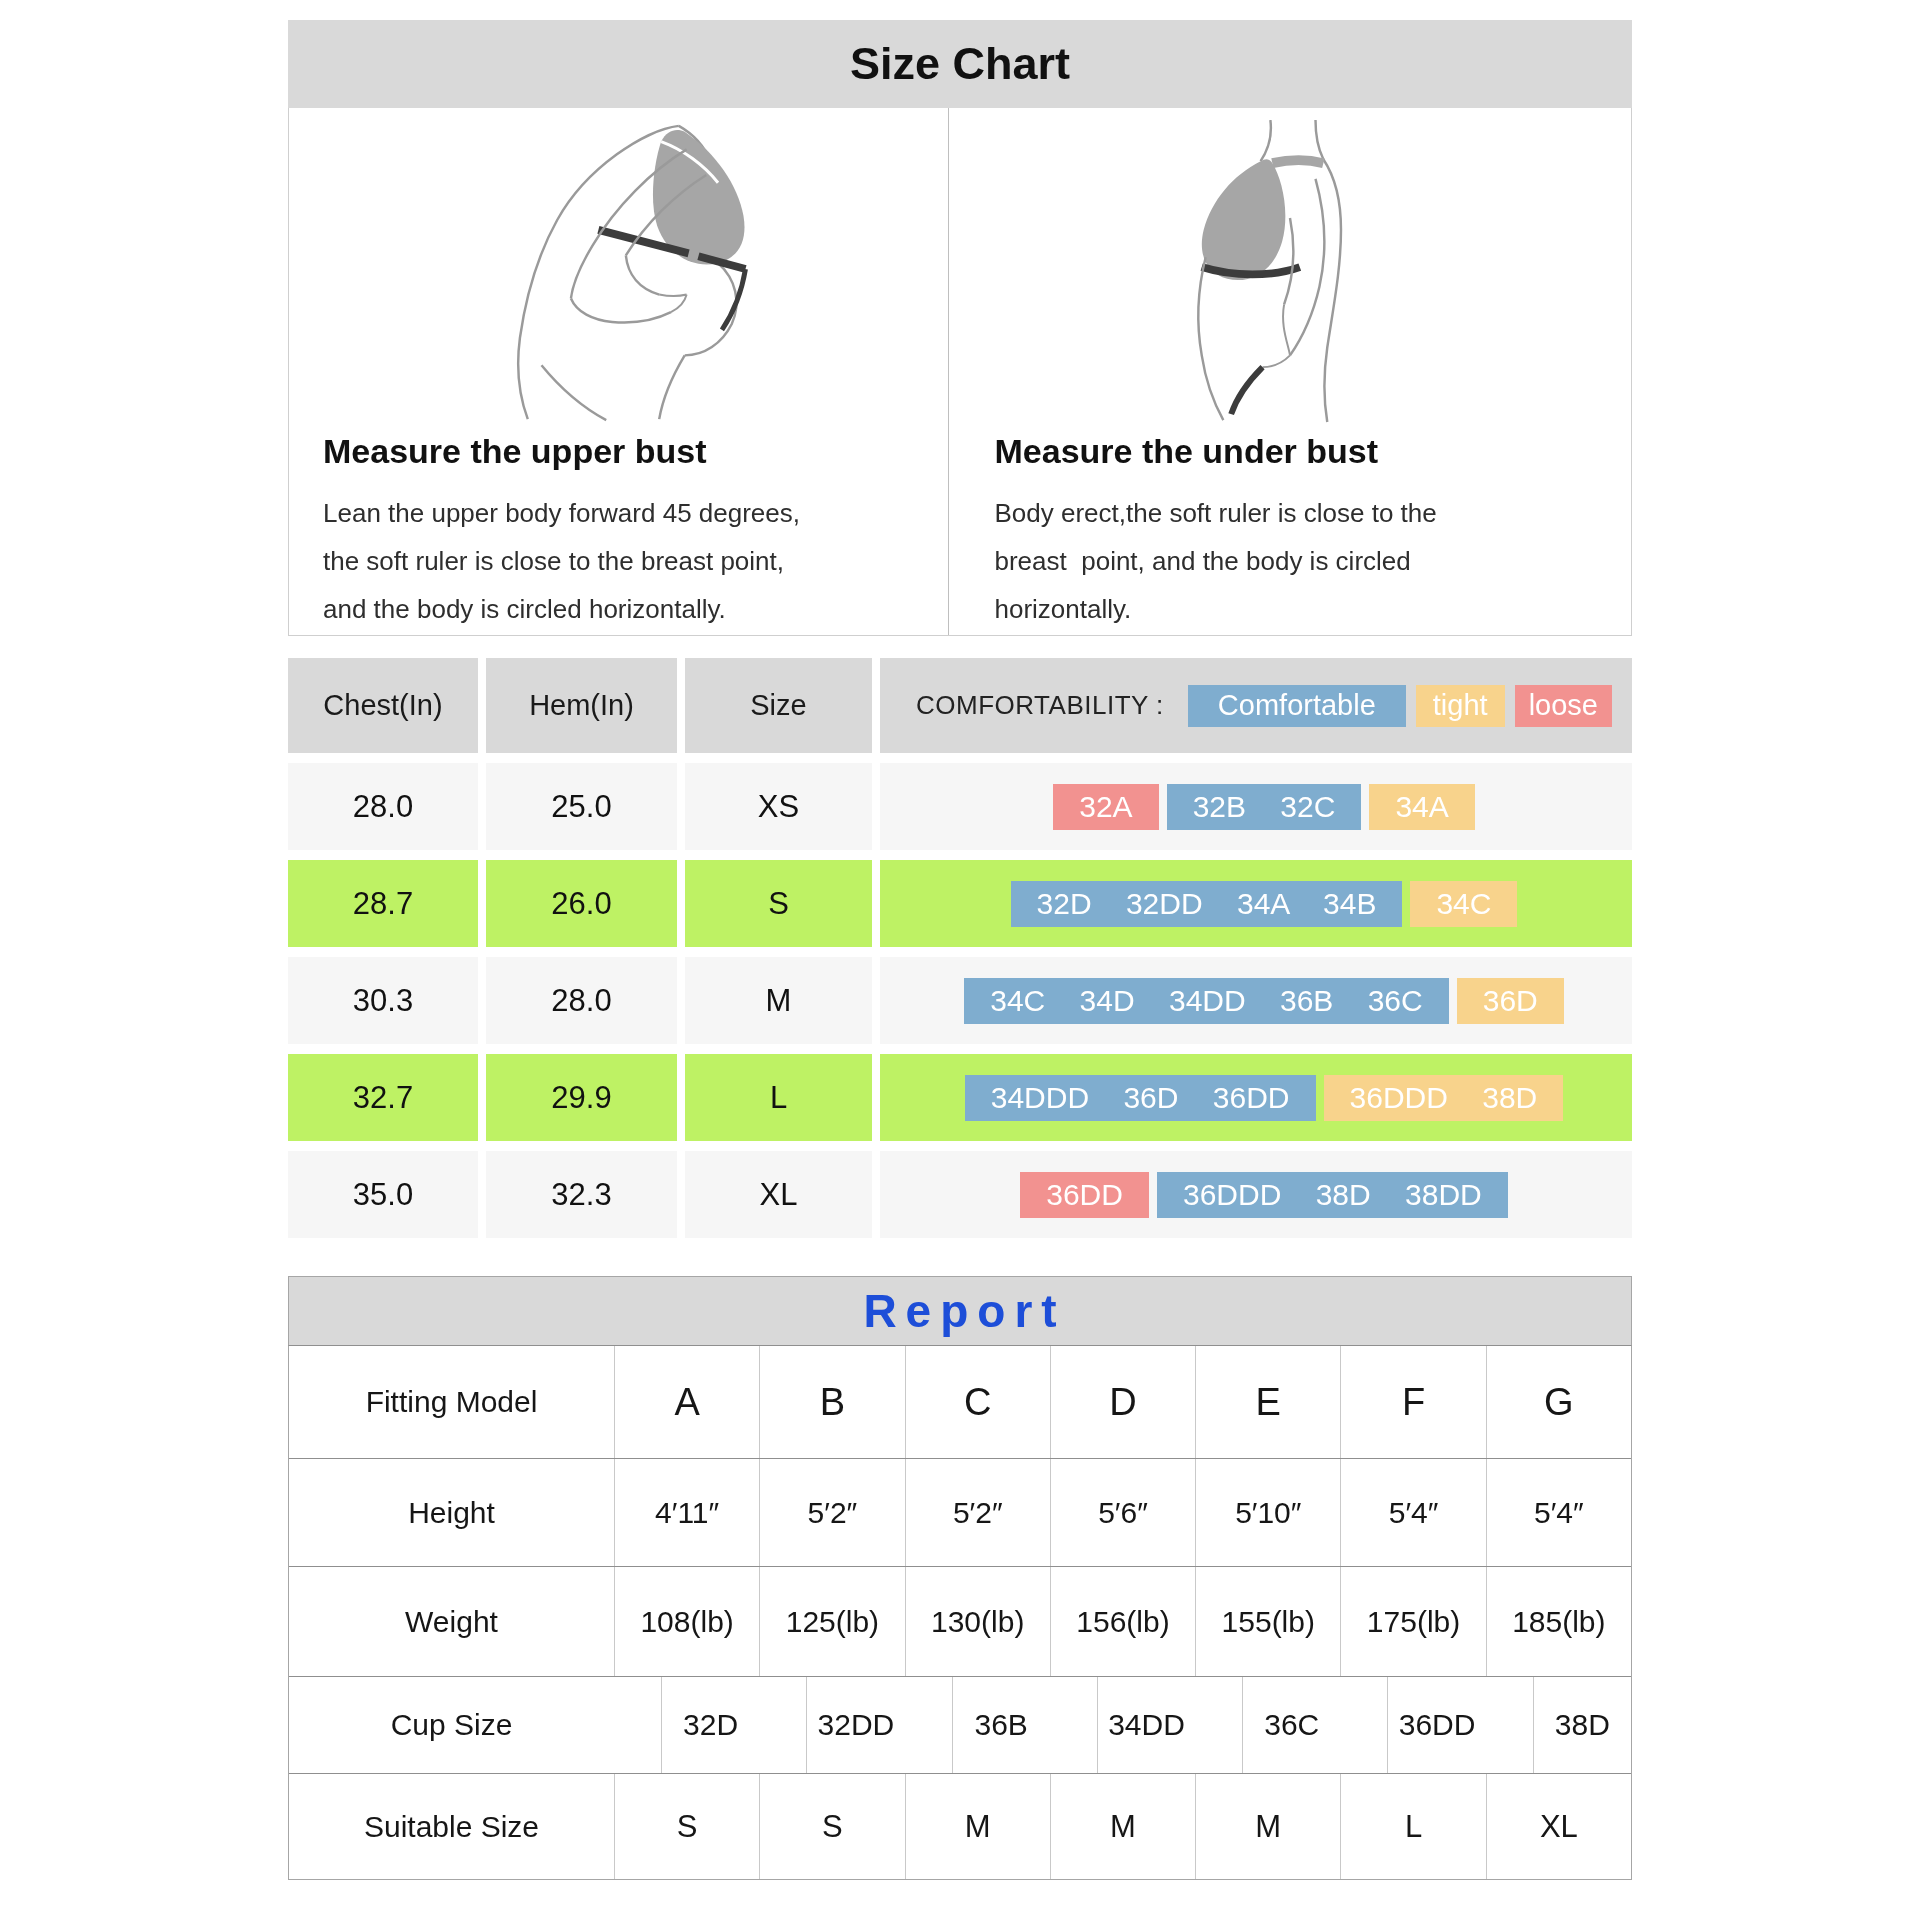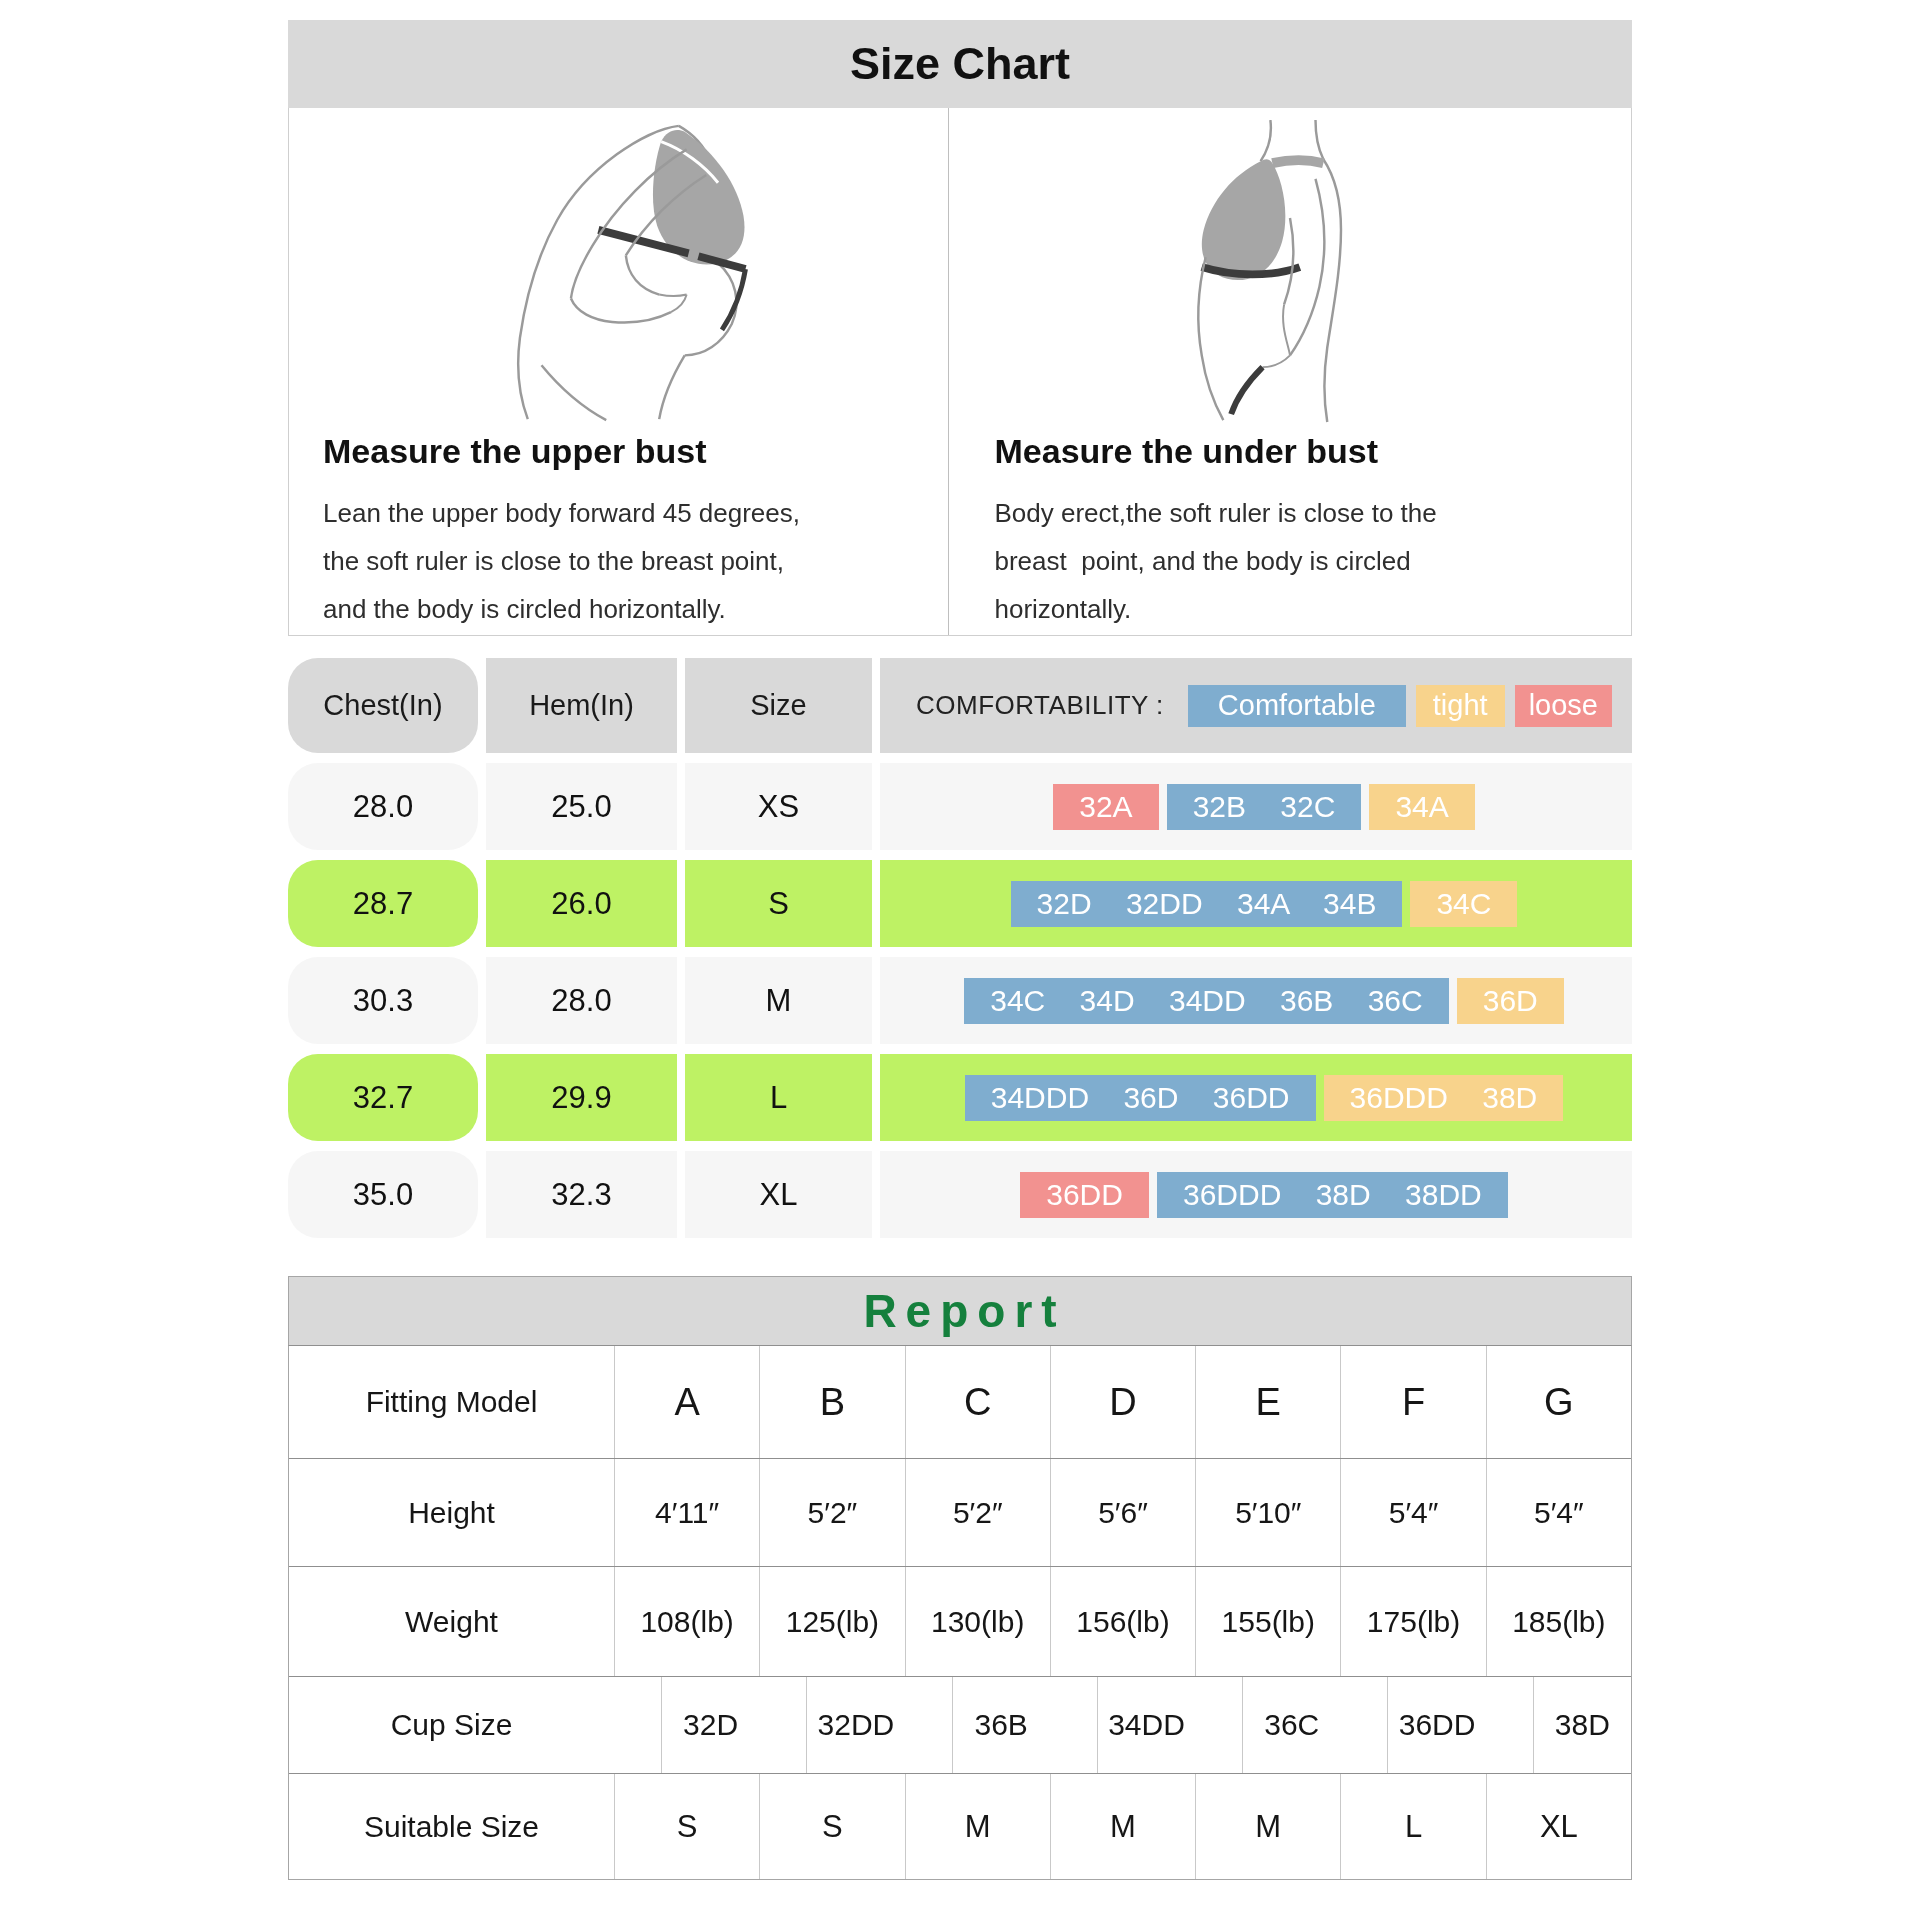--- a/index.html
+++ b/index.html
@@ -30,21 +30,21 @@
     padding-top:8px;
   }
   .figure svg { display:block; }
   .panel h3 { font-size:34px; font-weight:bold; color:#111; margin:8px 0 18px; }
   .panel p  { font-size:26px; line-height:48px; color:#2e2e2e; white-space:pre-wrap; }
 
   
   .size-table { margin-top:22px; }
   .st-row { display:flex; gap:8px; margin-bottom:10px; }
   .st-row > div { display:flex; align-items:center; justify-content:center; }
-  .c-chest { width:190px;border-radius:30px; } .c-hem { width:191px; } .c-size { width:187px; }
+  .c-chest { width:190px; } .c-hem { width:191px; } .c-size { width:187px; }
   .c-comfort { flex:1; justify-content:flex-start; }
   .st-header > div { height:95px; background:#d9d9d9; font-size:29px; color:#1a1a1a; }
   .st-header .c-comfort { padding-left:16px; gap:10px; }
   .comfort-label { font-size:26px; letter-spacing:0.5px; color:#222; margin-right:14px; }
   .st-data > div { height:87px; font-size:31px; color:#111; }
   .bg-light { background:#f6f6f6; }
   .bg-gray  { background:#bef264; }
   .st-data .c-comfort { padding-left:16px; gap:8px; }
 
   .badge {
@@ -58,21 +58,21 @@
   .b-comfortable { background:#7fadcf; }
   .b-tight { background:#f8d38c; }
   .b-loose { background:#f29290; }
 
   
   .report { margin-top:38px; }
   .report-title {
     height:70px; background:#d9d9d9;
     border:1px solid #a6a6a6; border-bottom:1px solid #8f8f8f;
     display:flex; align-items:center; justify-content:center;
-    font-size:46px; font-weight:bold; color:#15803d;
+    font-size:46px; font-weight:bold; color:#1d4ed8;
     letter-spacing:9px; padding-left:9px;
   }
   .report-table { border:1px solid #a6a6a6; border-top:none; background:#fff; }
   .rt-row { display:grid; grid-template-columns:325px repeat(7,1fr); }
   .rt-row + .rt-row { border-top:1px solid #8f8f8f; }
   .rt-row > div {
     display:flex; align-items:center; justify-content:center;
     border-left:1px solid #c9c9c9;
   }
   .rt-row > div:first-child { border-left:none; }

